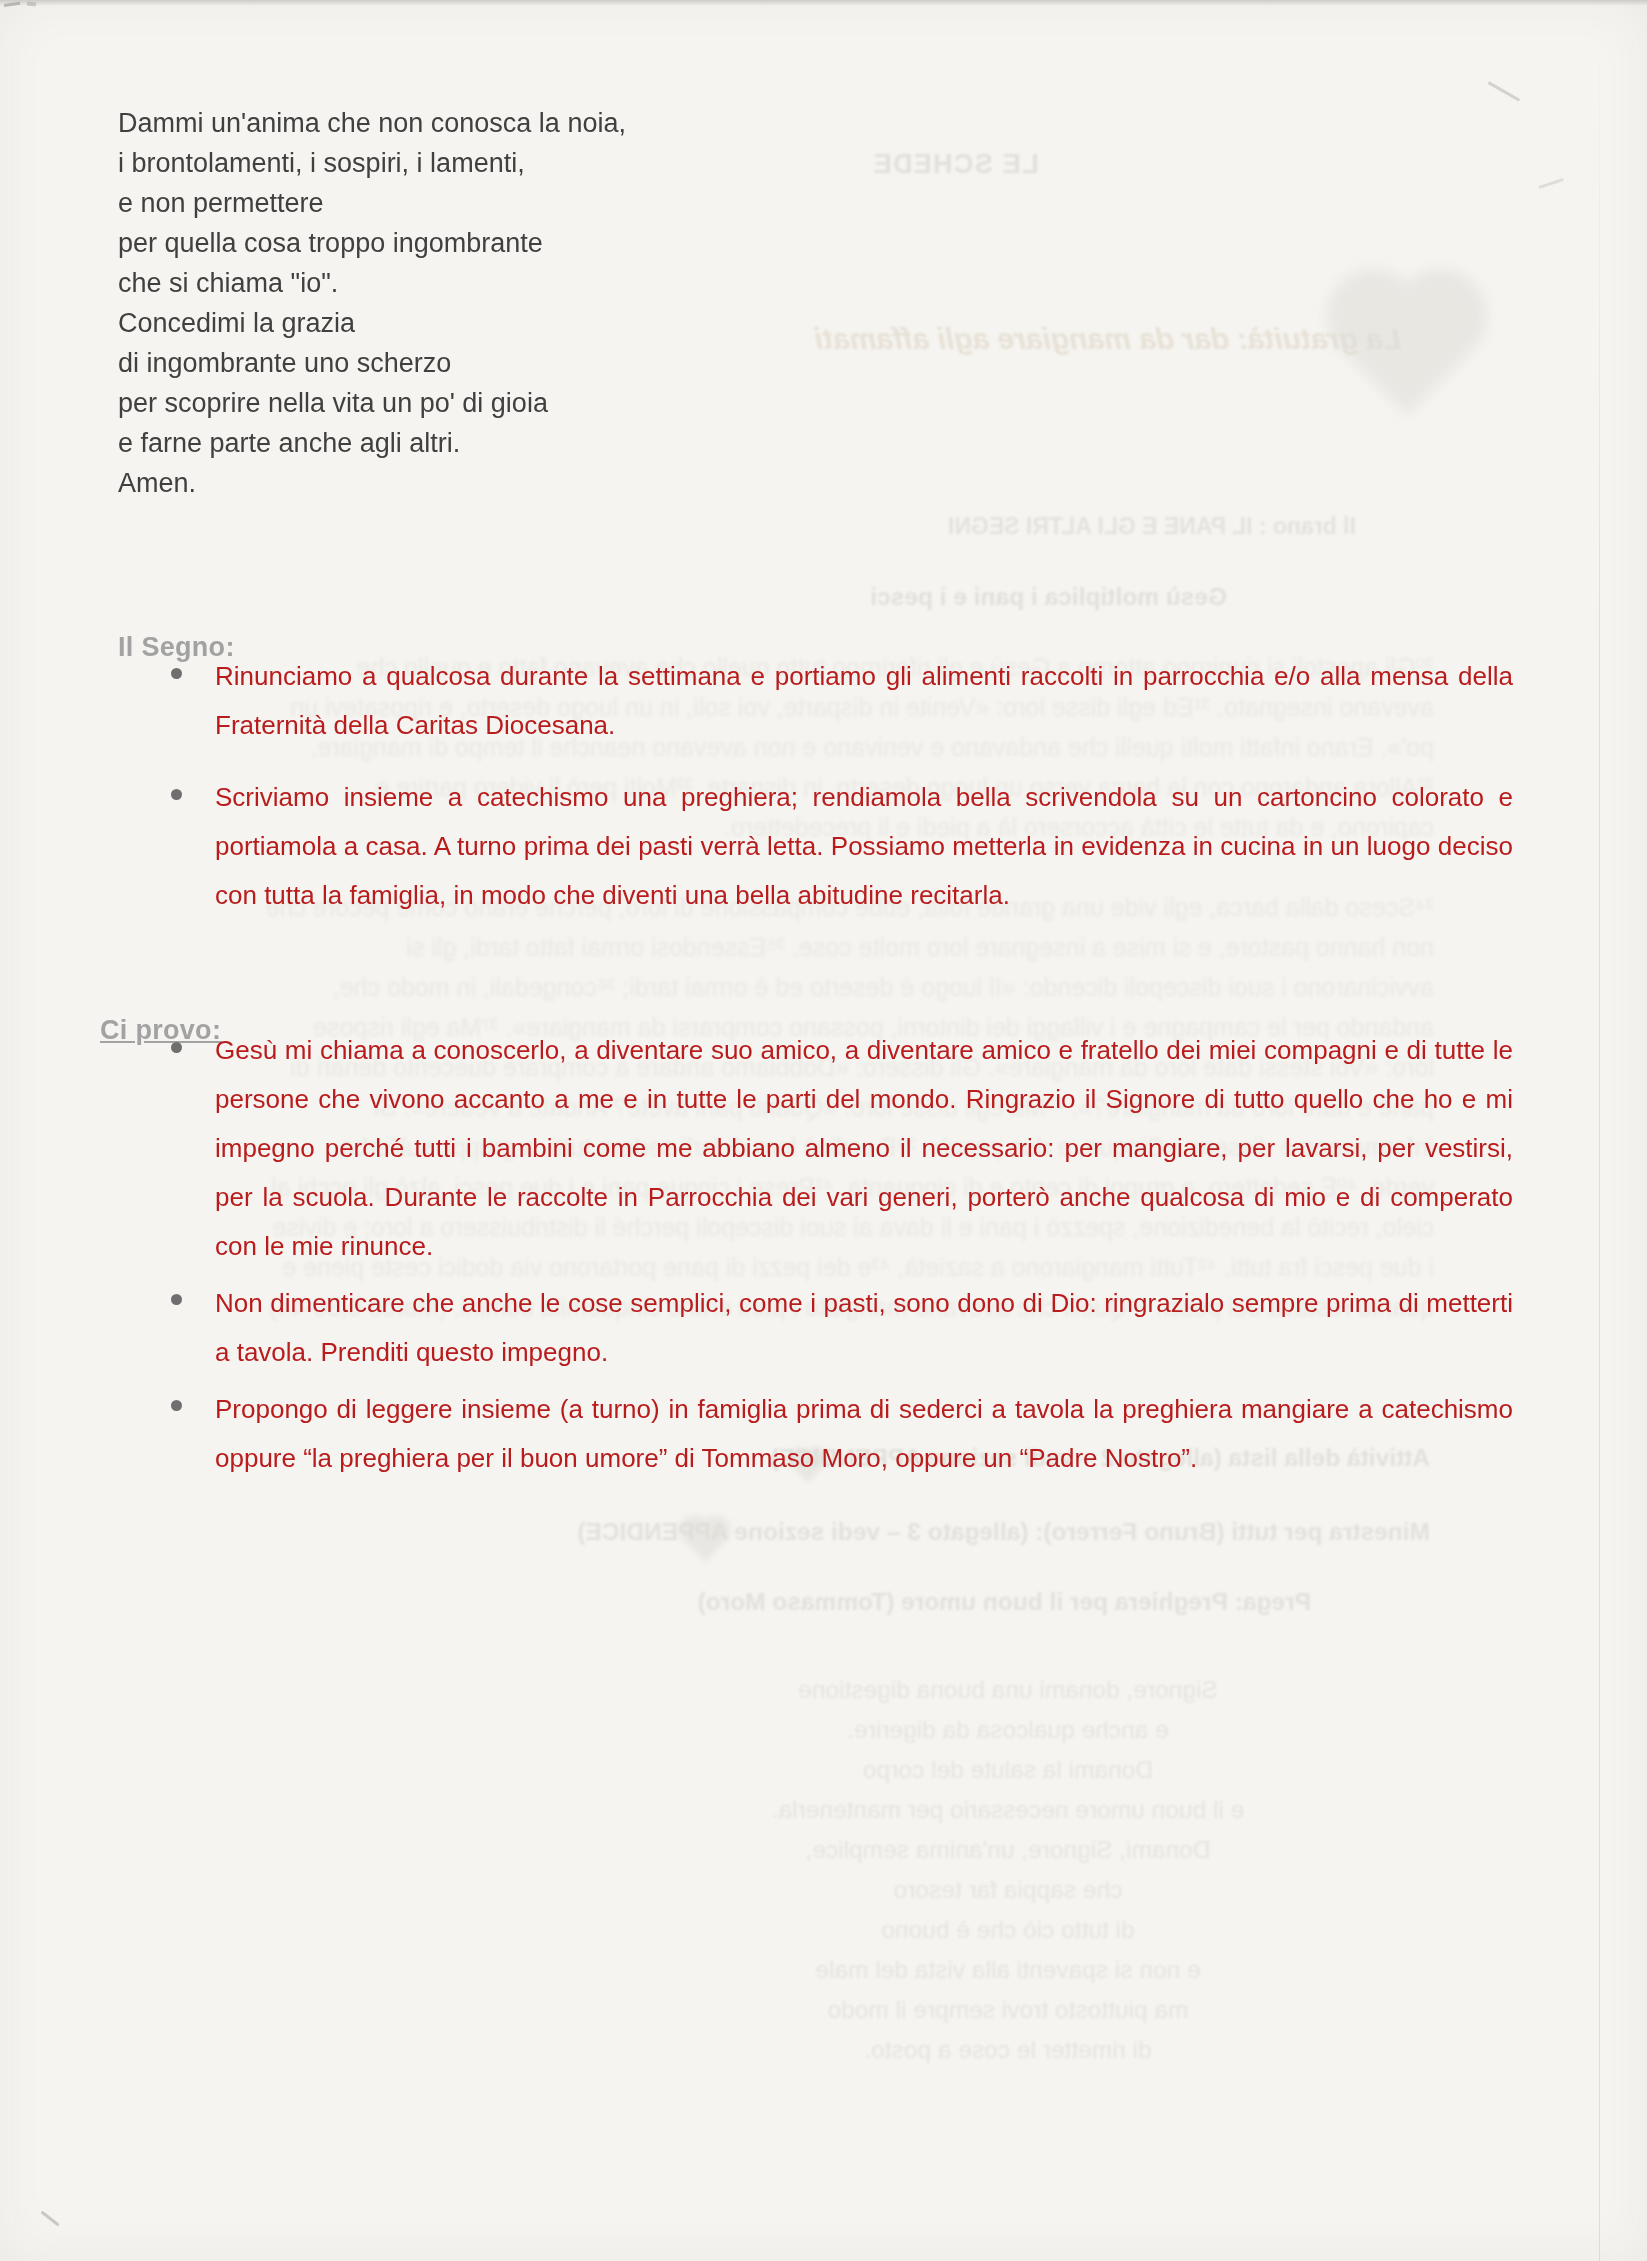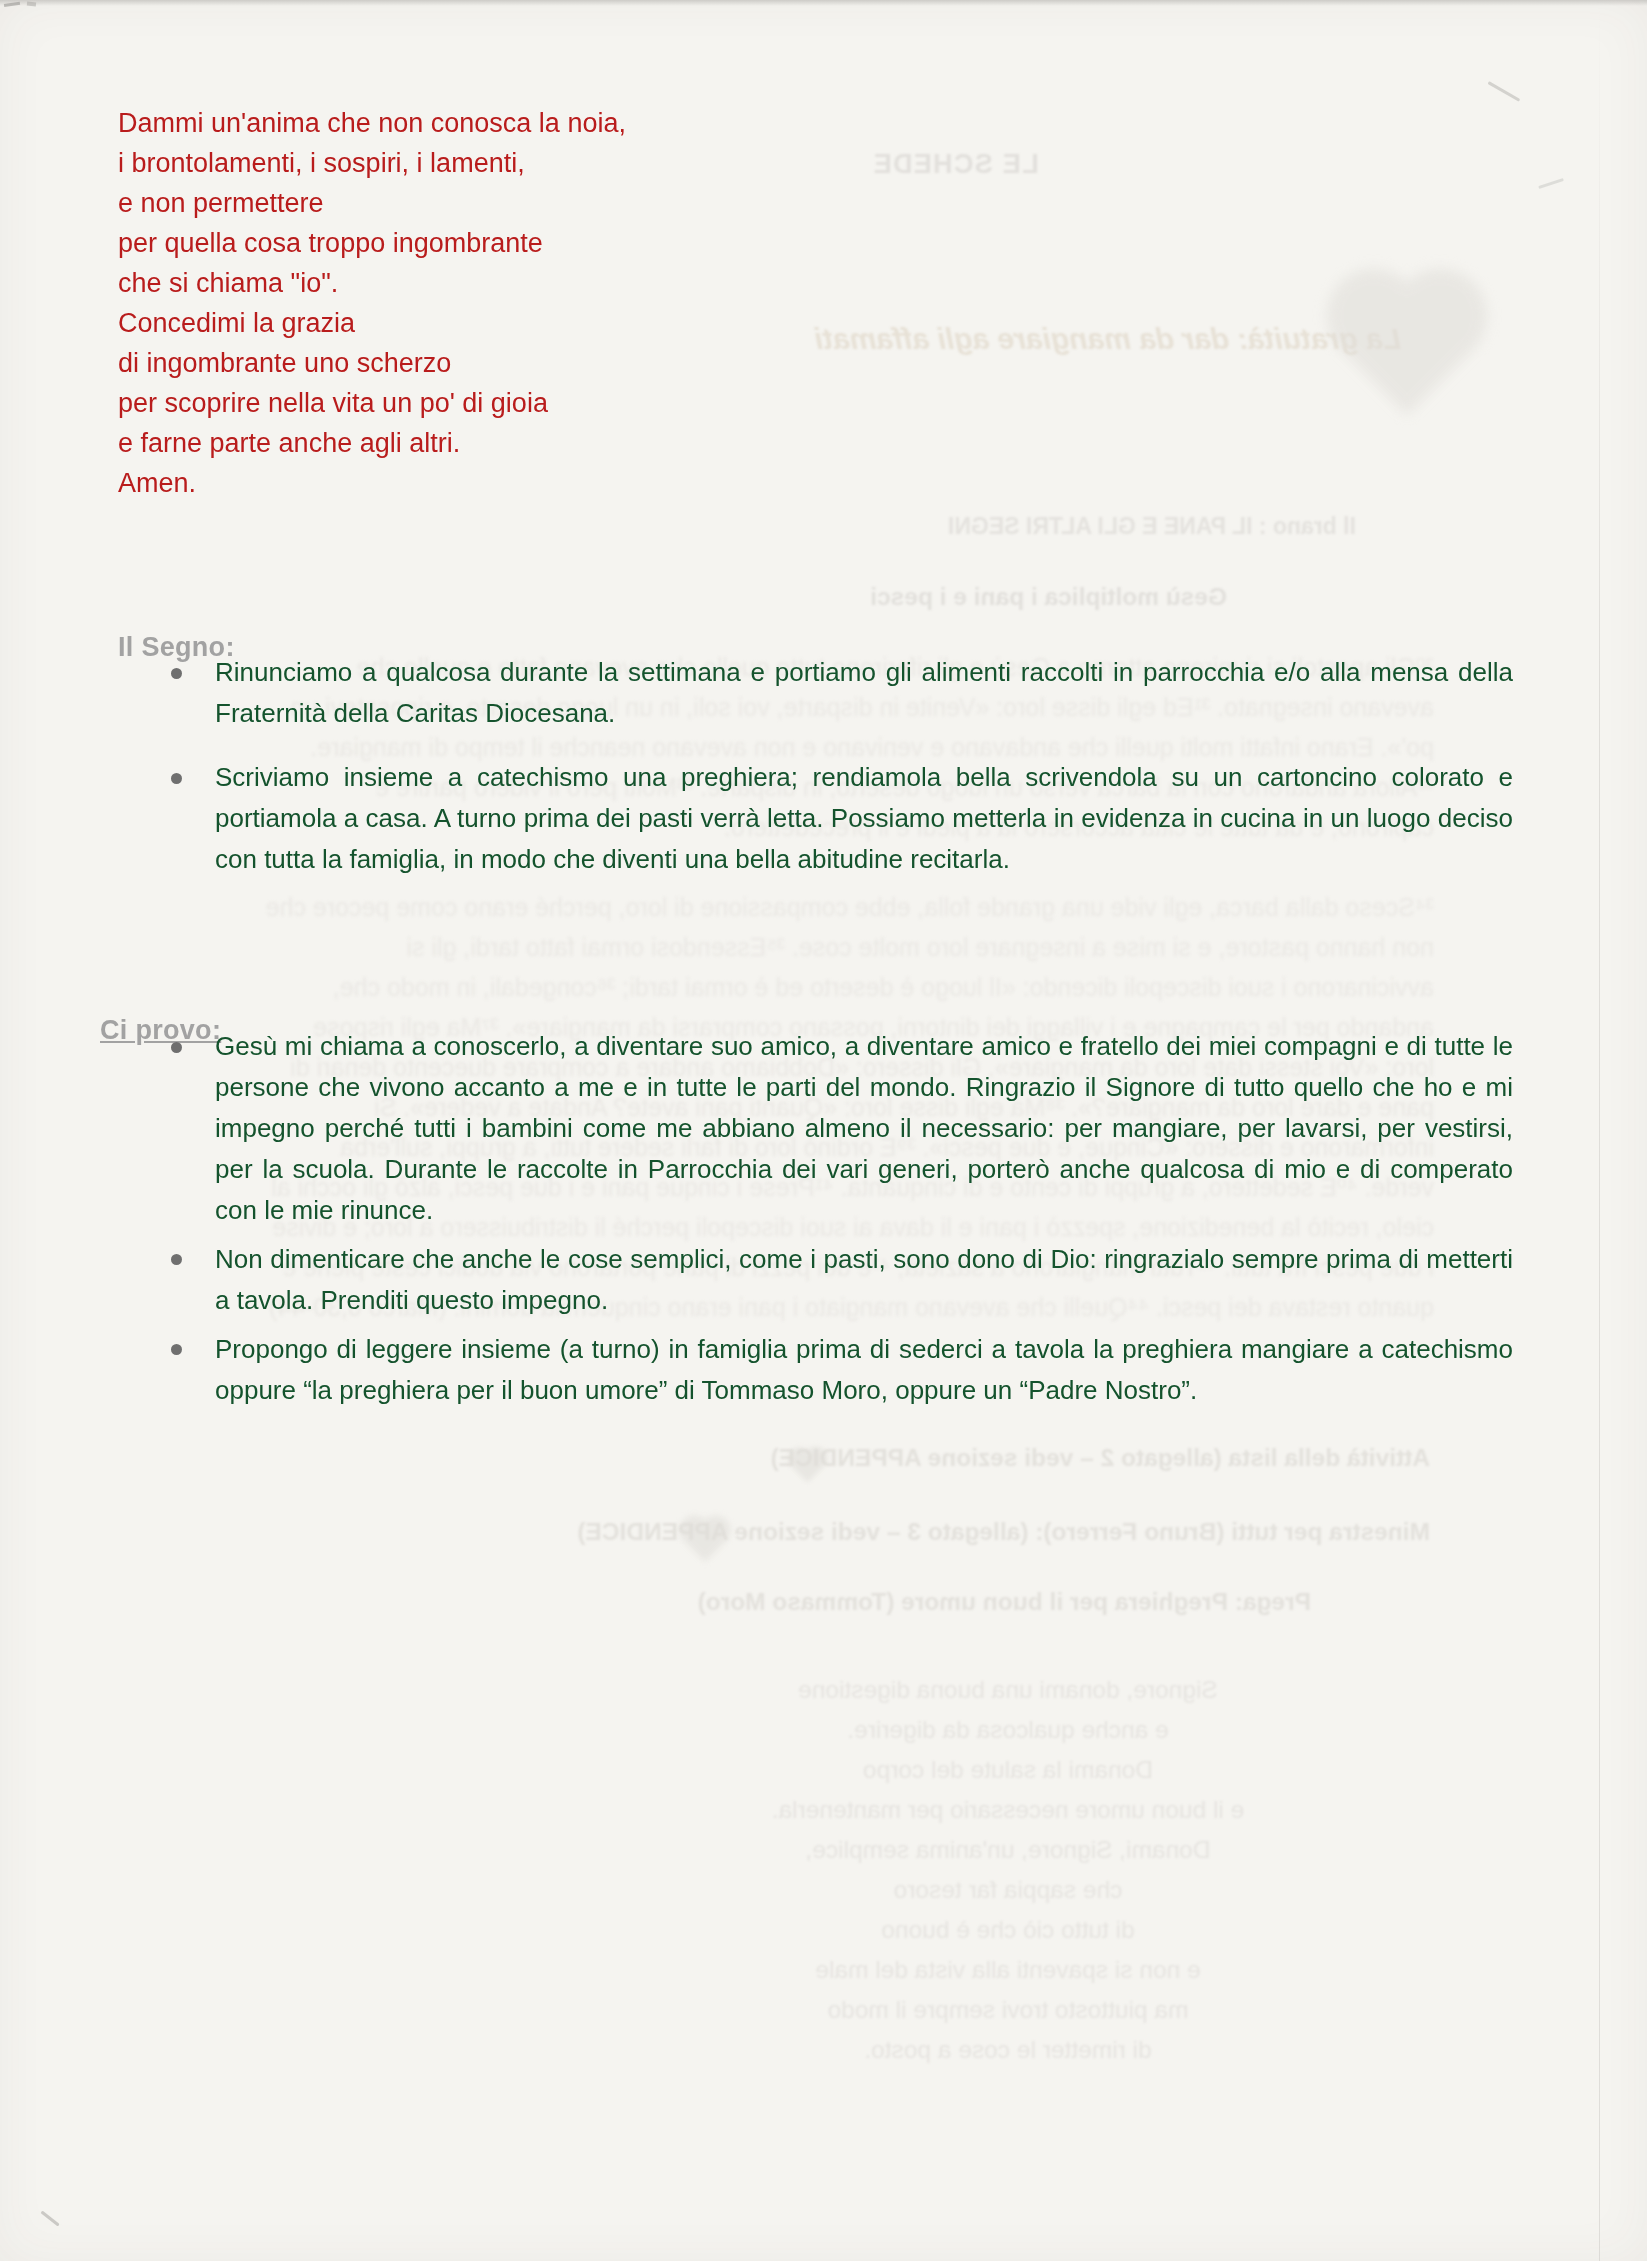--- a/index.html
+++ b/index.html
@@ -38,29 +38,29 @@
   .heart::before,.heart::after{content:"";position:absolute;width:100%;height:100%;
     border-radius:50%;background:inherit;}
   .heart::before{top:-50%;left:0;}
   .heart::after{left:50%;top:0;}
   #heart-big{left:1360px;top:302px;width:94px;height:94px;filter:blur(6.5px);opacity:.55;}
   #heart-small-1{left:796px;top:1455px;width:23px;height:23px;filter:blur(2.6px);opacity:.55;}
   #heart-small-2{left:690px;top:1526px;width:30px;height:30px;filter:blur(3.2px);opacity:.55;}
 
   
   .front{position:absolute;z-index:2;}
-  #prayer{left:118px;top:103px;font-size:27px;line-height:40px;color:#b91c1c;}
+  #prayer{left:118px;top:103px;font-size:27px;line-height:40px;color:#404040;}
   .heading{font-size:27px;font-weight:bold;color:#a2a2a2;letter-spacing:0.3px;margin-top:36px;}
   #segno-heading{left:118px;top:596px;}
   #ciprovo-heading{left:100px;top:979px;text-decoration:underline;}
   .bullet-list{list-style:none;margin:0;padding:0;}
   #segno-list{left:163px;top:652px;width:1350px;}
   #ciprovo-list{left:163px;top:1026px;width:1350px;}
-  .bullet-list li{position:relative;padding-left:52px;font-size:26px;line-height:41px;
-    text-align:justify;color:#14532d;}
+  .bullet-list li{position:relative;padding-left:52px;font-size:26px;line-height:49px;
+    text-align:justify;color:#b91c1c;}
   #segno-list li{margin-bottom:23px;}
   #ciprovo-list li{margin-bottom:7.8px;}
   .bullet-list li::before{content:"";position:absolute;left:7.8px;top:15.5px;width:11px;height:11px;
     border-radius:50%;background:#6f6f6f;}
 
   
   .artifact{position:absolute;z-index:3;}
   #top-edge{left:0;top:0;width:100%;height:5.8px;
     background:linear-gradient(to bottom,rgba(140,138,134,0.35),rgba(245,244,240,0));}
   #vline{left:1599px;top:0;width:1.3px;height:100%;

